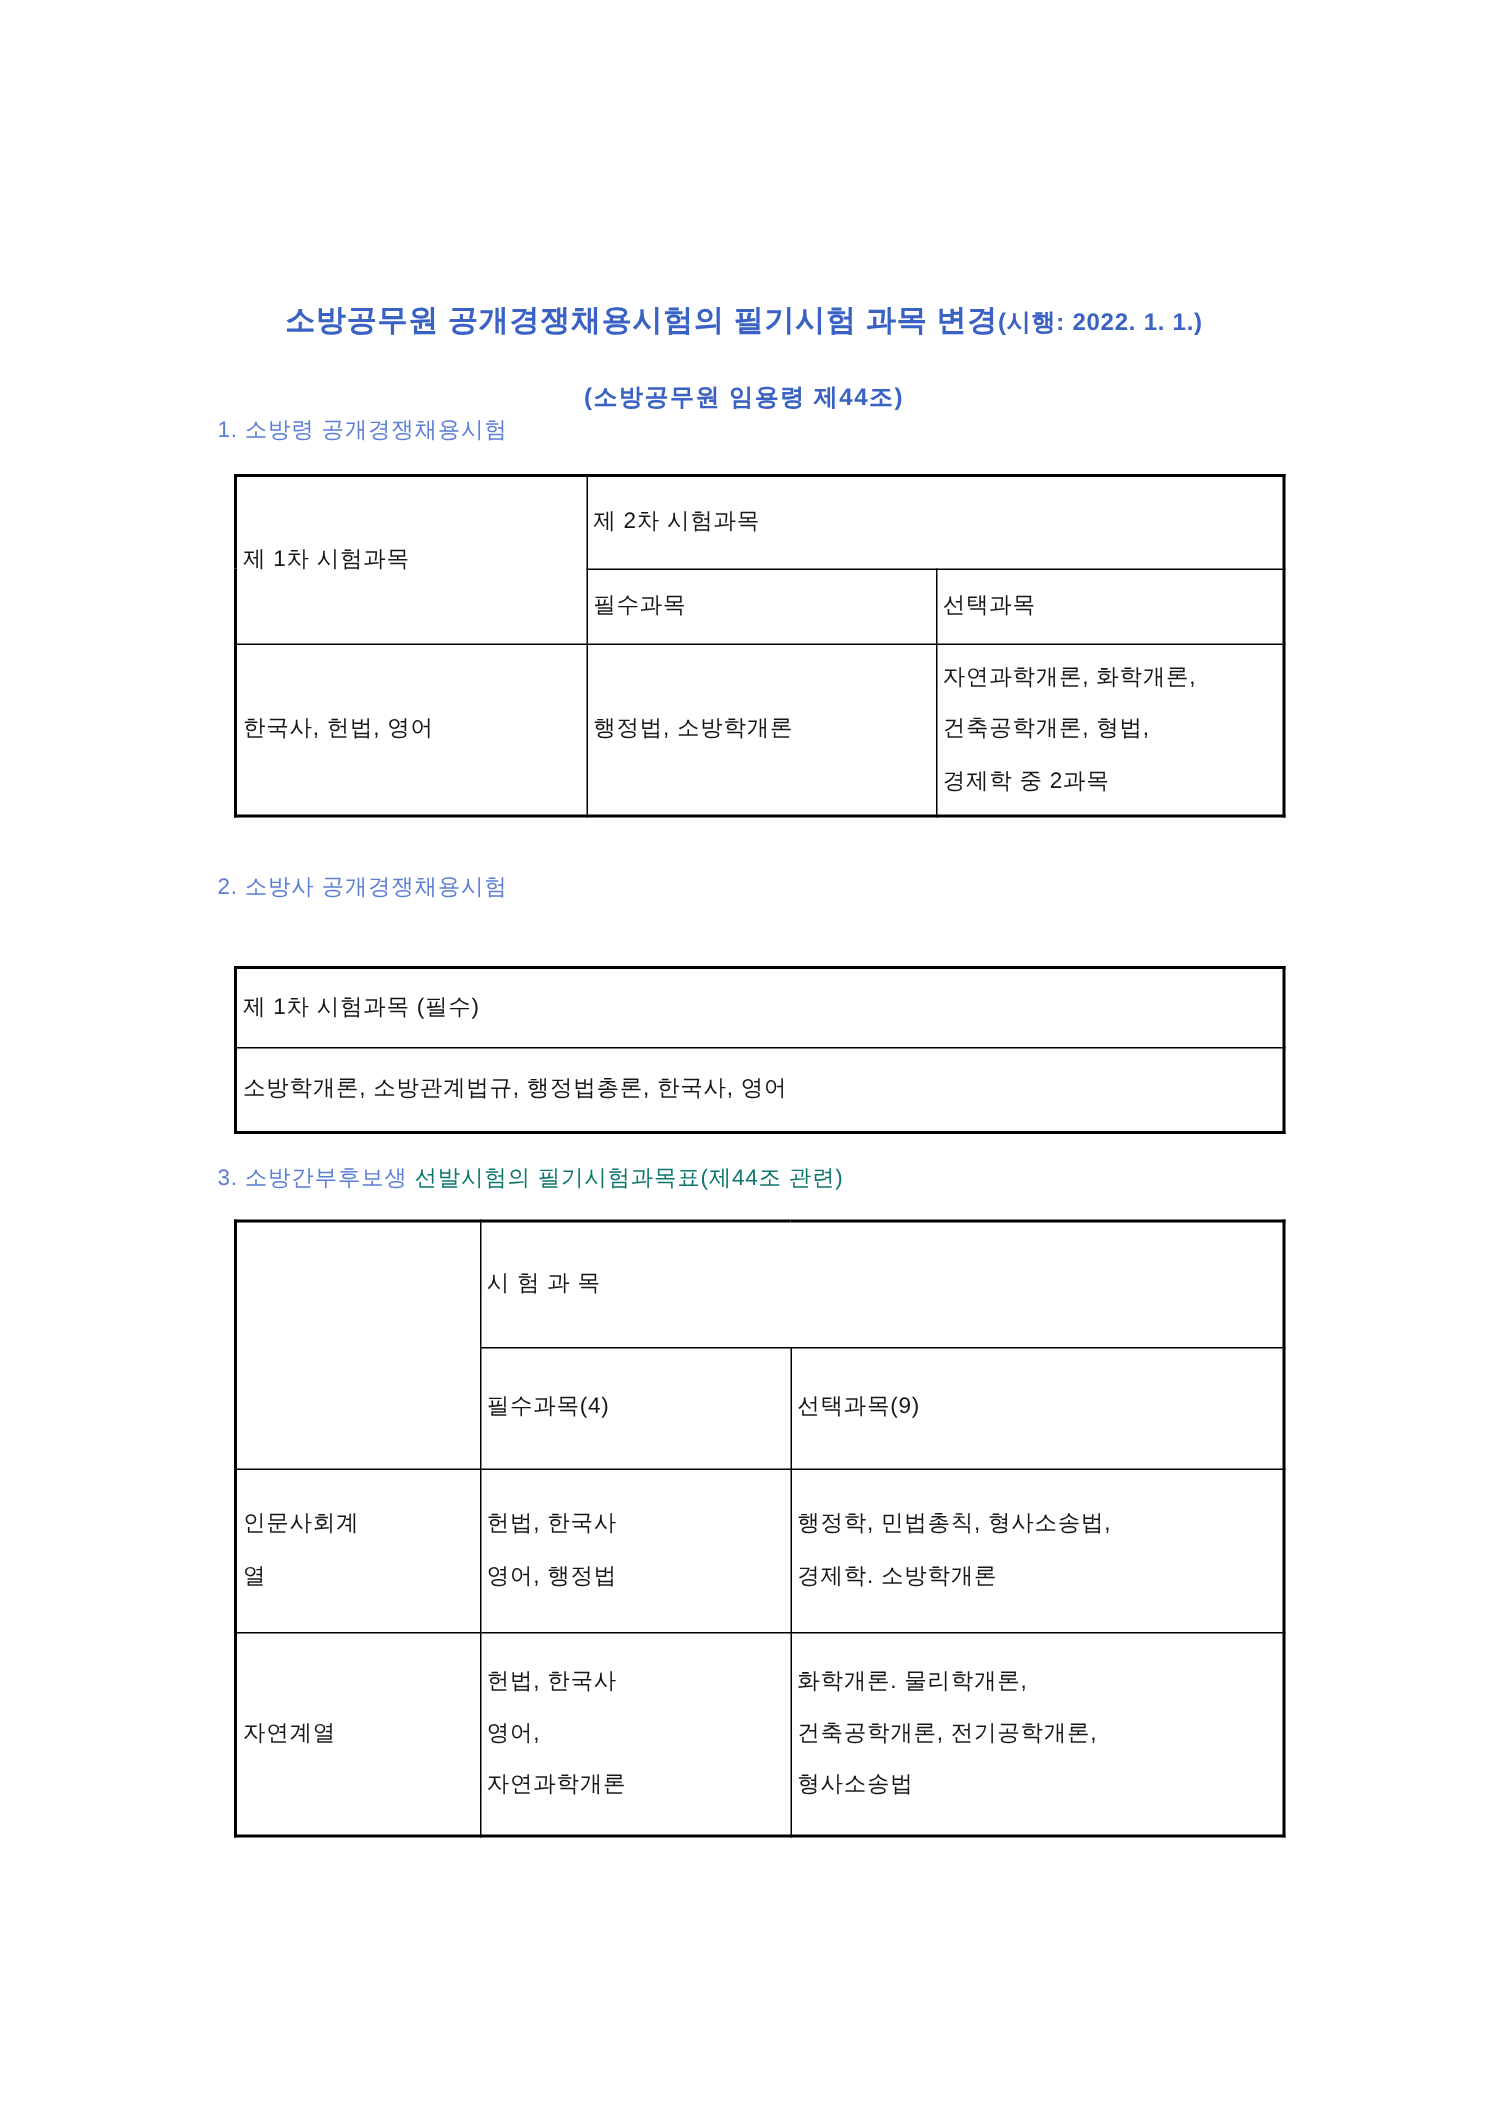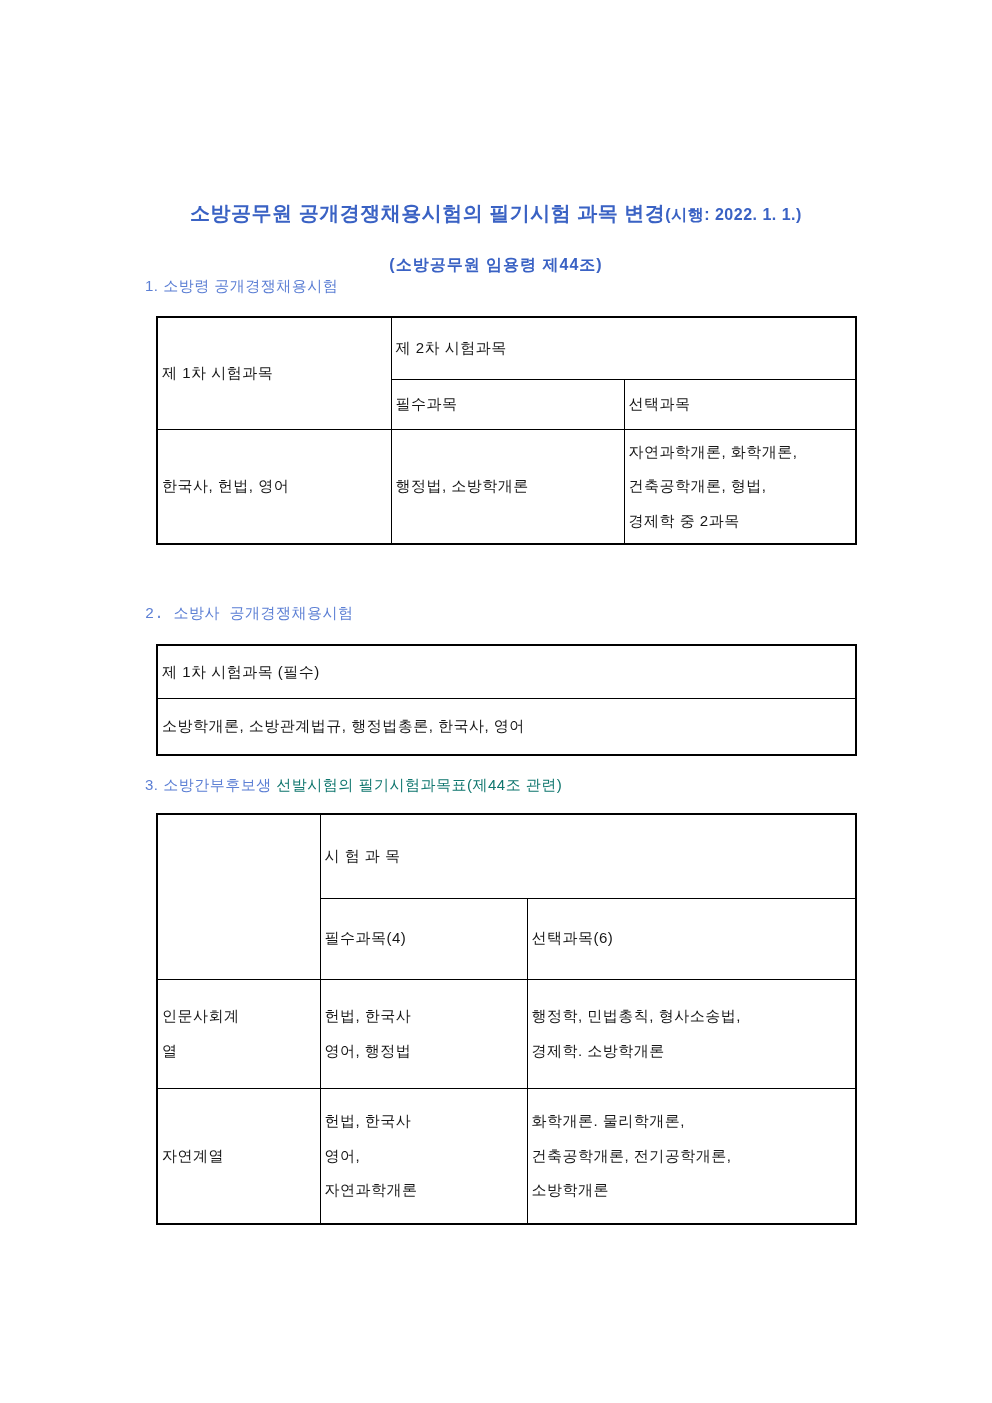--- a/index.html
+++ b/index.html
@@ -38,21 +38,21 @@
   
   .section-heading {
     position: absolute;
     left: 145px;
     font-size: 15px;
     color: #5c7fd4;
     letter-spacing: 0.5px;
     white-space: nowrap;
   }
   .heading-1 { top: 277px; text-align: center; }
-  .heading-2 { top: 604px; font-family: Liberation Mono, monospace; }
+  .heading-2 { top: 582px; }
   .heading-3 { top: 776px; }
   .heading-black {
     color: #0f766e;
     font-weight: normal;
   }
 
   
   table.doc-table {
     position: absolute;
     left: 156px;
@@ -137,35 +137,35 @@
       <col style="width:207px">
       <col style="width:329px">
     </colgroup>
     <tbody>
       <tr style="height:84px">
         <td rowspan="2"></td>
         <td colspan="2">시 험 과 목</td>
       </tr>
       <tr style="height:81px">
         <td>필수과목(4)</td>
-        <td>선택과목(6)</td>
+        <td>선택과목(9)</td>
       </tr>
       <tr style="height:109px">
         <td>인문사회계
 열</td>
         <td>헌법, 한국사
 영어, 행정법</td>
         <td>행정학, 민법총칙, 형사소송법,
 경제학. 소방학개론</td>
       </tr>
       <tr style="height:136px">
         <td>자연계열</td>
         <td>헌법, 한국사
 영어,
 자연과학개론</td>
         <td>화학개론. 물리학개론,
 건축공학개론, 전기공학개론,
-소방학개론</td>
+형사소송법</td>
       </tr>
     </tbody>
   </table>
 
 </div>
 
 </body></html>

